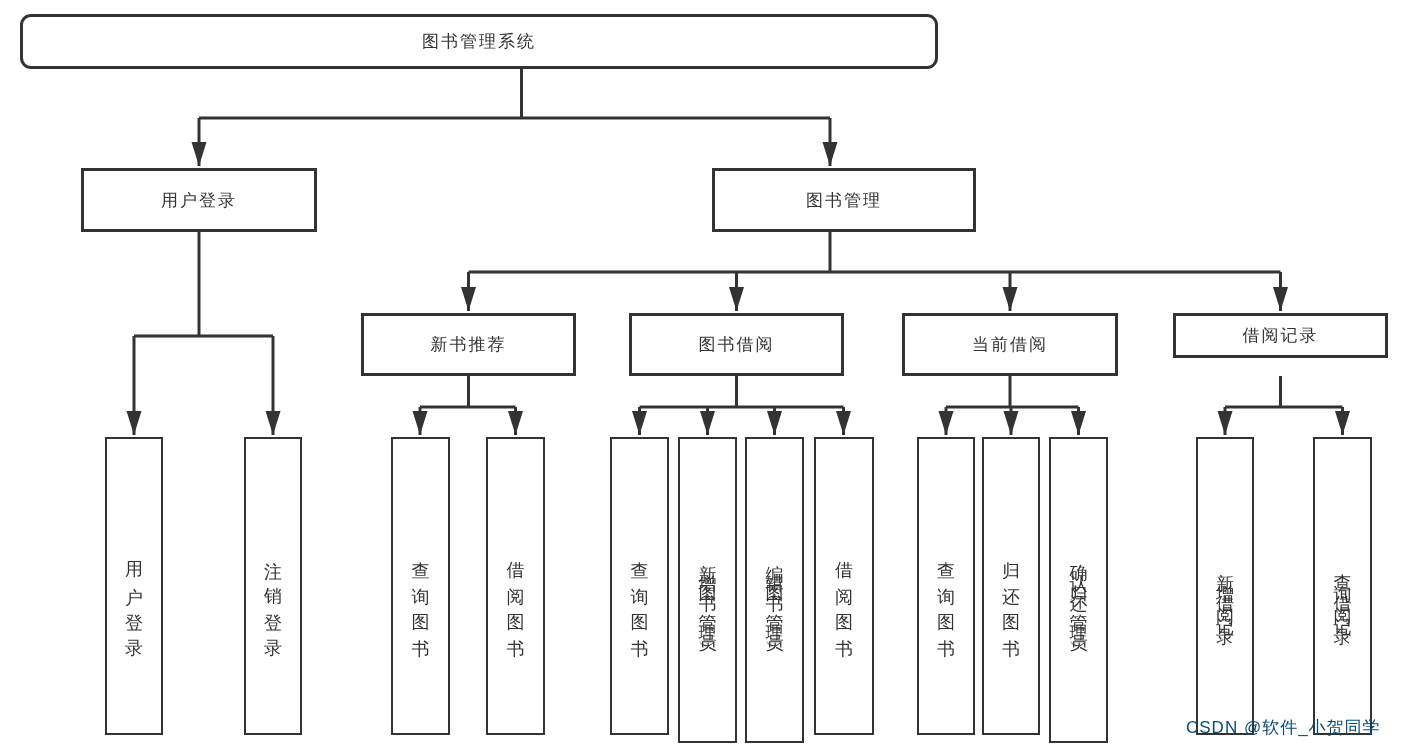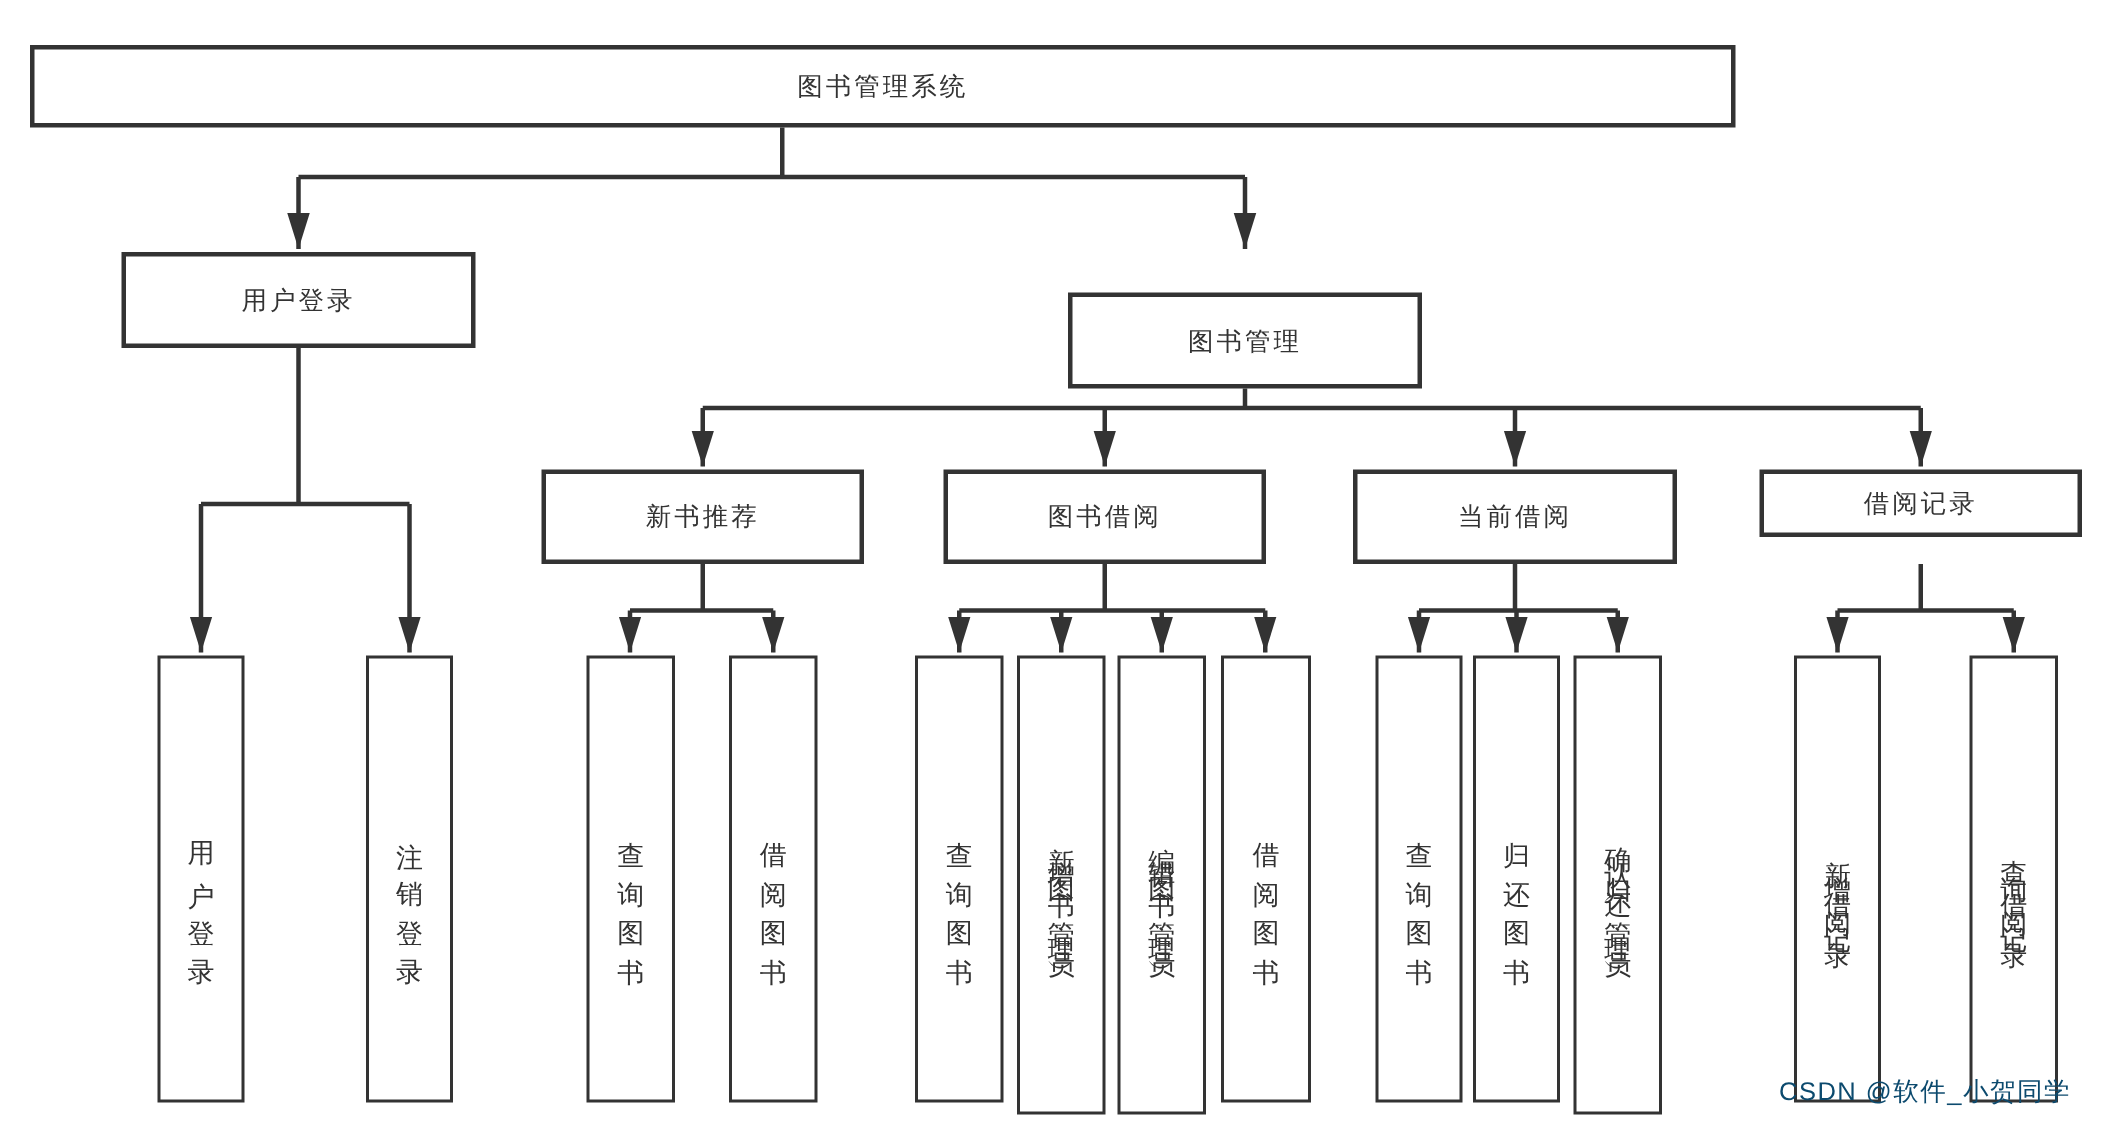--- a/index.html
+++ b/index.html
@@ -107,28 +107,28 @@
       <path d="M1011,407 V435" marker-end="url(#arrow)"></path>
       <path d="M1078.5,407 V435" marker-end="url(#arrow)"></path>
 
       <path d="M1280.5,376 V407"></path>
       <path d="M1225,407 H1342.5"></path>
       <path d="M1225,407 V435" marker-end="url(#arrow)"></path>
       <path d="M1342.5,407 V435" marker-end="url(#arrow)"></path>
     </g>
   </svg>
 
-  <div class="hbox" style="left:20px; top:30px; width:1137px; height:55px;">
+  <div class="hbox" style="left:20px; top:14px; width:918px; height:55px;border-radius:11px;">
     <span>图书管理系统</span>
   </div>
 
   <div class="hbox" style="left:81px; top:168px; width:236px; height:64px;">
     <span>用户登录</span>
   </div>
-  <div class="hbox" style="left:712px; top:168px; width:236px; height:64px;margin-top:27px;">
+  <div class="hbox" style="left:712px; top:168px; width:264px; height:64px;">
     <span>图书管理</span>
   </div>
 
   <div class="hbox" style="left:361px; top:313px; width:215px; height:63px;justify-content:center;">
     <span>新书推荐</span>
   </div>
   <div class="hbox" style="left:629px; top:313px; width:215px; height:63px;">
     <span>图书借阅</span>
   </div>
   <div class="hbox" style="left:902px; top:313px; width:216px; height:63px;">

